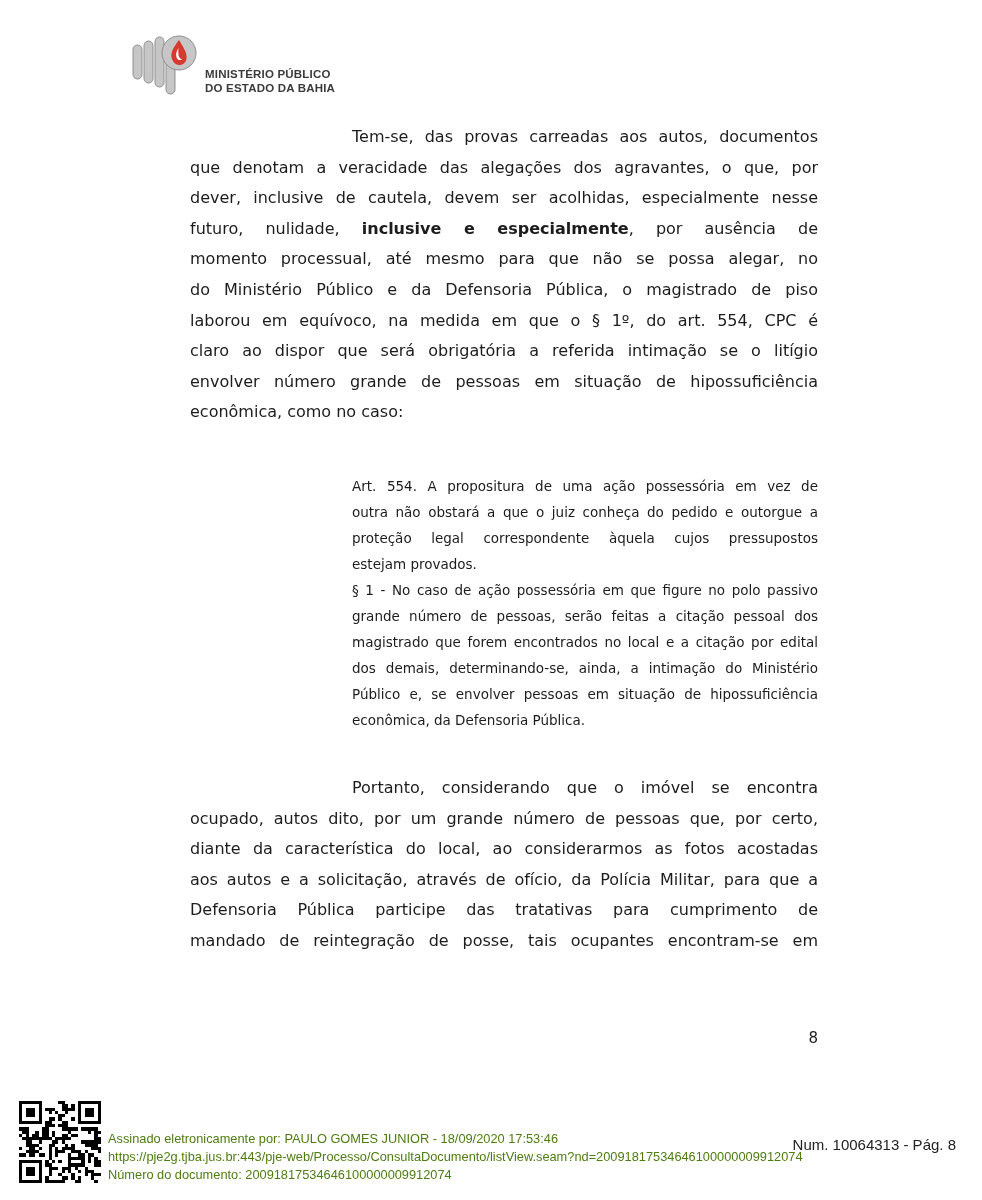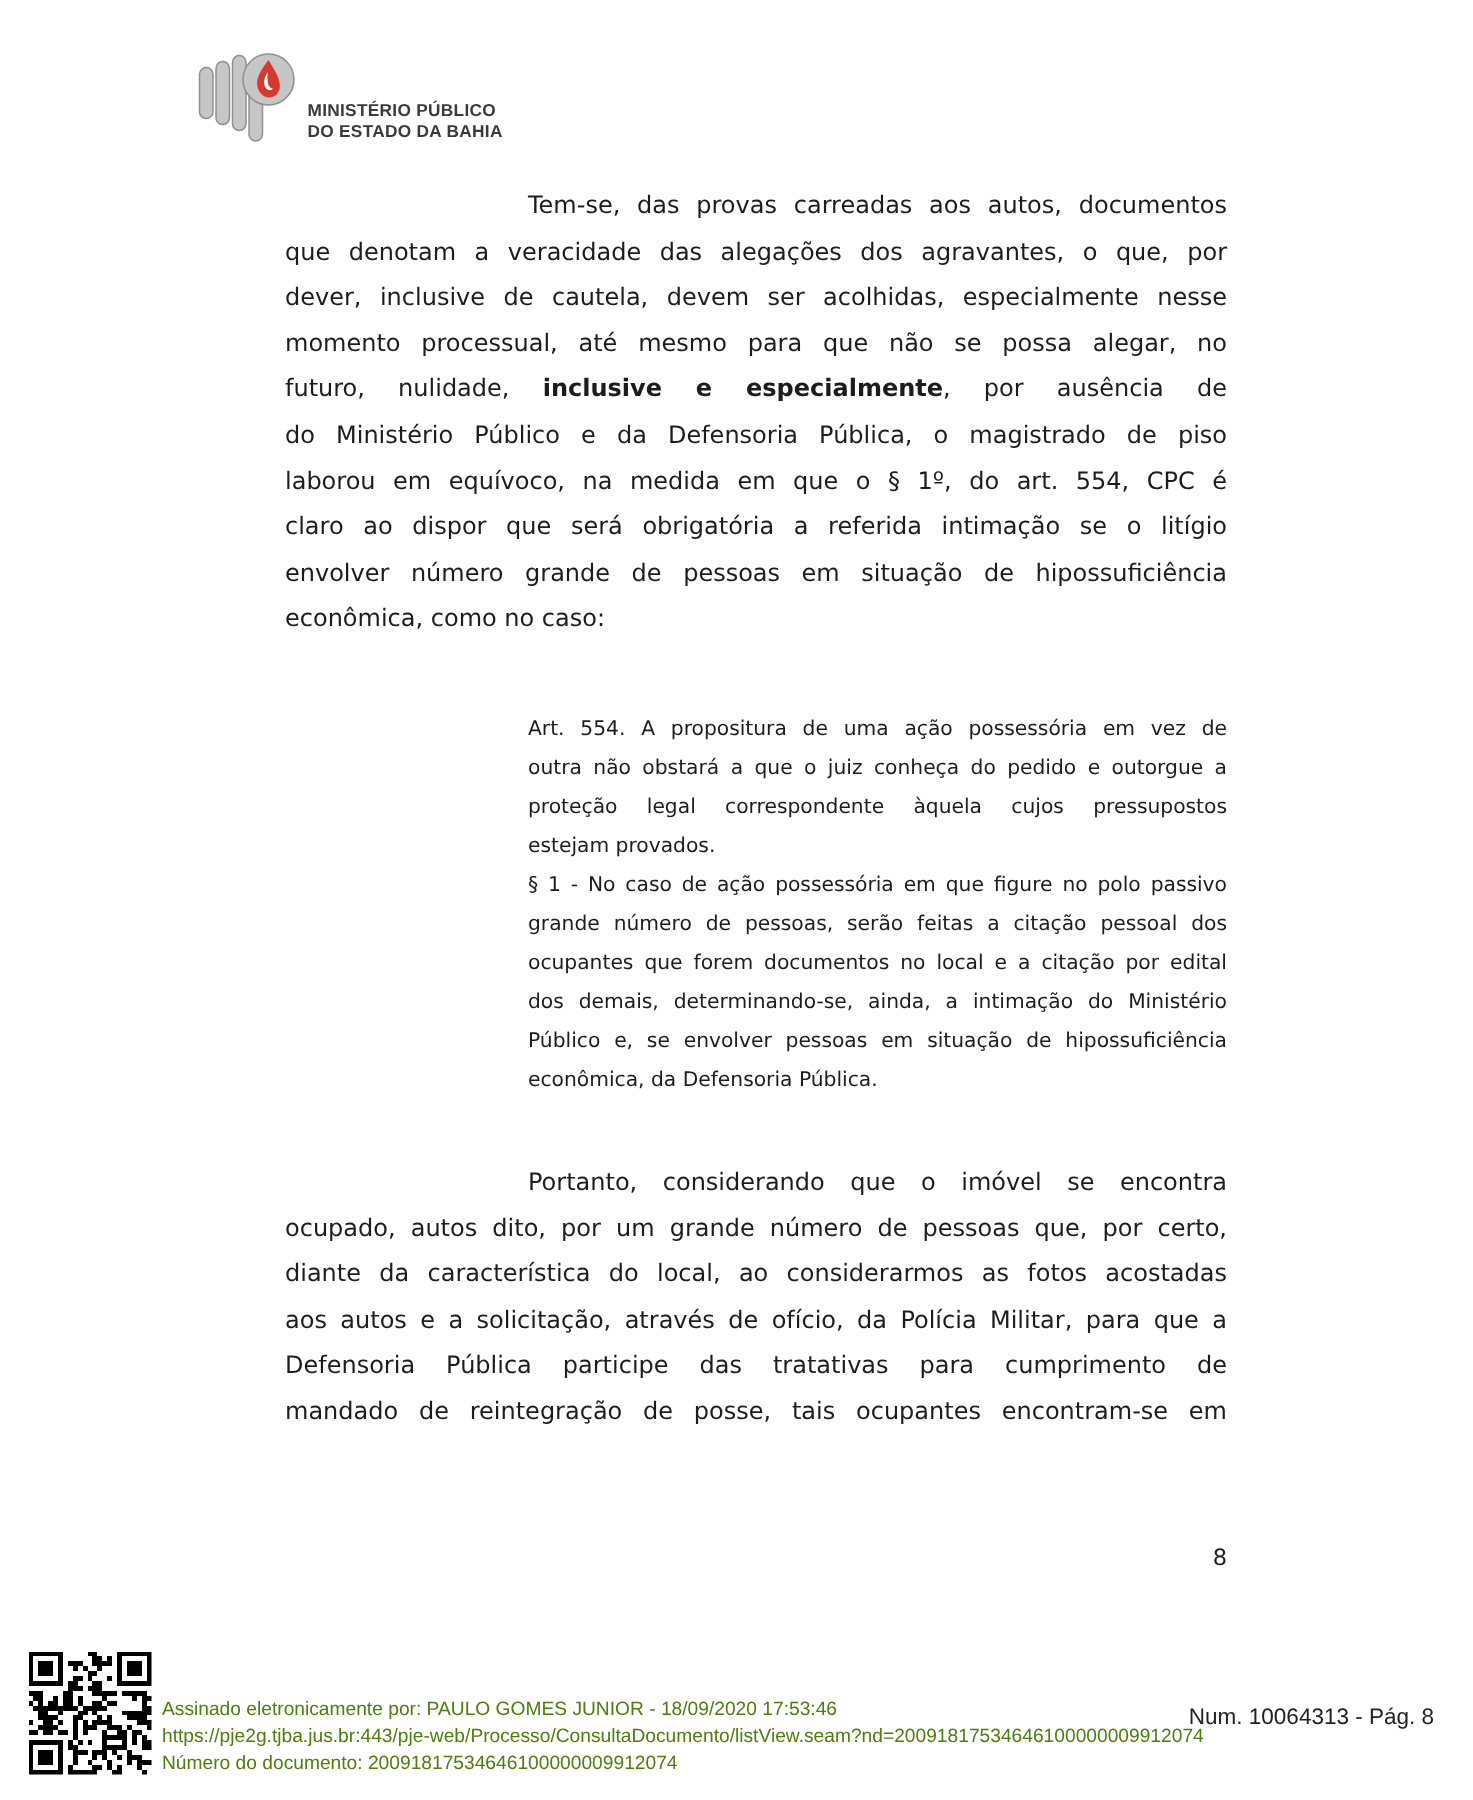--- a/index.html
+++ b/index.html
@@ -63,38 +63,38 @@
       <div>MINISTÉRIO PÚBLICO</div>
       <div>DO ESTADO DA BAHIA</div>
     </div>
   </div>
 
   <div class="content" id="paragraphs">
       <div class="para body">
         <div class="line indent">Tem-se, das provas carreadas aos autos, documentos</div>
         <div class="line">que denotam a veracidade das alegações dos agravantes, o que, por</div>
         <div class="line">dever, inclusive de cautela, devem ser acolhidas, especialmente nesse</div>
+        <div class="line">futuro, nulidade, <b>inclusive e especialmente</b>, por ausência de</div>
         <div class="line">momento processual, até mesmo para que não se possa alegar, no</div>
-        <div class="line">futuro, nulidade, <b>inclusive e especialmente</b>, por ausência de</div>
         <div class="line">do Ministério Público e da Defensoria Pública, o magistrado de piso</div>
         <div class="line">laborou em equívoco, na medida em que o § 1º, do art. 554, CPC é</div>
         <div class="line">claro ao dispor que será obrigatória a referida intimação se o litígio</div>
         <div class="line">envolver número grande de pessoas em situação de hipossuficiência</div>
         <div class="line nj">econômica, como no caso:</div>
       </div>
       <div class="para quote qt">
         <div class="line">Art. 554. A propositura de uma ação possessória em vez de</div>
         <div class="line">outra não obstará a que o juiz conheça do pedido e outorgue a</div>
         <div class="line">proteção legal correspondente àquela cujos pressupostos</div>
         <div class="line nj">estejam provados.</div>
       </div>
       <div class="para quote qb">
         <div class="line">§ 1 - No caso de ação possessória em que figure no polo passivo</div>
         <div class="line">grande número de pessoas, serão feitas a citação pessoal dos</div>
-        <div class="line">ocupantes que forem documentos no local e a citação por edital</div>
+        <div class="line">magistrado que forem encontrados no local e a citação por edital</div>
         <div class="line">dos demais, determinando-se, ainda, a intimação do Ministério</div>
         <div class="line">Público e, se envolver pessoas em situação de hipossuficiência</div>
         <div class="line nj">econômica, da Defensoria Pública.</div>
       </div>
       <div class="para body">
         <div class="line indent">Portanto, considerando que o imóvel se encontra</div>
         <div class="line">ocupado, autos dito, por um grande número de pessoas que, por certo,</div>
         <div class="line">diante da característica do local, ao considerarmos as fotos acostadas</div>
         <div class="line">aos autos e a solicitação, através de ofício, da Polícia Militar, para que a</div>
         <div class="line">Defensoria Pública participe das tratativas para cumprimento de</div>

